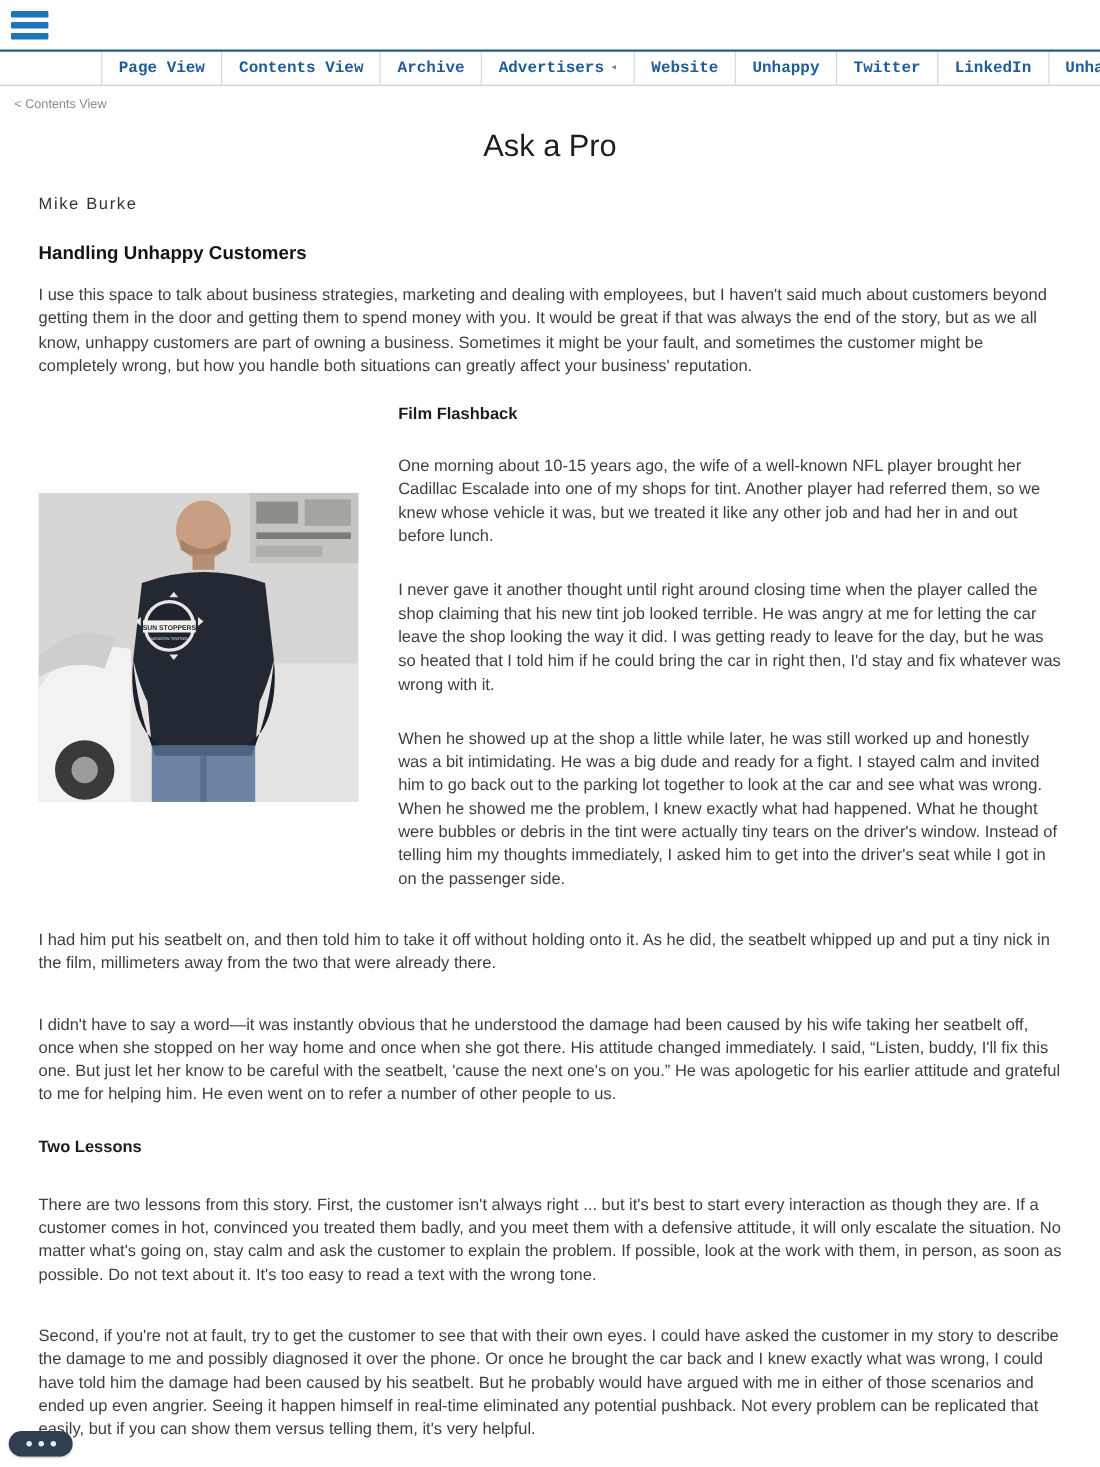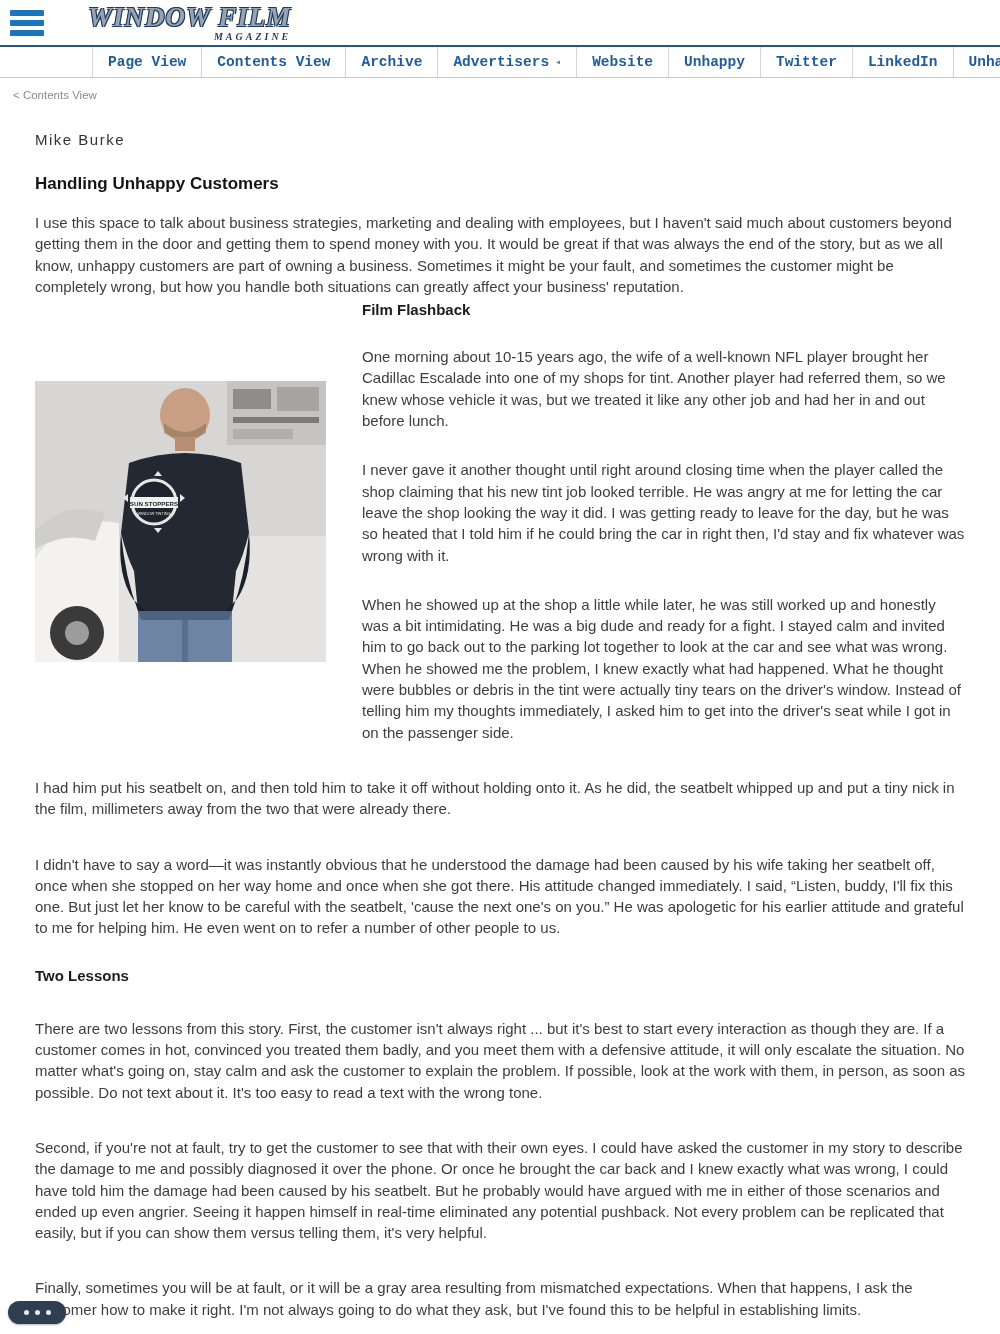--- a/index.html
+++ b/index.html
@@ -105,21 +105,21 @@
     font-size:17px; font-weight:bold; color:#141414;
     margin:26px 0 0 0;
   }
   p.body-text {
     font-size:15px; line-height:1.42;
     color:#3e3e3e;
     margin:18px 0 0 0;
   }
   .media-row {
     display:flex; gap:36px;
-    margin-top:4px;
+    margin-top:25px;
   }
   .photo-wrap {
     flex:0 0 291px;
     margin-top:80px;
   }
   .photo-wrap svg { display:block; }
   .media-col { flex:1; min-width:0; }
   .sub-heading {
     font-size:15px; font-weight:bold; color:#1c1c1c;
     margin:0;
@@ -150,24 +150,20 @@
 
 
 
 
 <div class="header-top">
   <div class="hamburger">
     <span></span>
     <span></span>
     <span></span>
   </div>
-  <div class="logo">
-    <div class="logo-main">WINDOW FILM</div>
-    <div class="logo-sub">MAGAZINE</div>
-  </div>
 </div>
 
 
 <div class="nav-bar">
   <button class="nav-item">
     <span>Page View</span>
   </button>
   <button class="nav-item">
     <span>Contents View</span>
   </button>
@@ -199,20 +195,21 @@
   <div class="nav-spacer"></div>
   <div class="nav-gear">⚙</div>
 </div>
 
 
 <a class="breadcrumb">&lt; Contents View</a>
 
 
 <div class="main">
 
+  <h1 class="article-title">Ask a Pro</h1>
   <div class="article-byline">Mike Burke</div>
 
   <h2 class="section-heading">Handling Unhappy Customers</h2>
 
   <p class="body-text">I use this space to talk about business strategies, marketing and dealing with employees, but I haven't said much about customers beyond getting them in the door and getting them to spend money with you.  It would be great if that was always the end of the story, but as we all know, unhappy customers are part of owning a business. Sometimes it might be your fault, and sometimes the customer might be completely wrong, but how you handle both situations can greatly affect your business' reputation.</p>
 
   <div class="media-row">
     <div class="photo-wrap">
       <svg viewBox="0 0 291 281" width="291" height="281">
         <rect width="291" height="281" fill="#d7d6d4"></rect>

